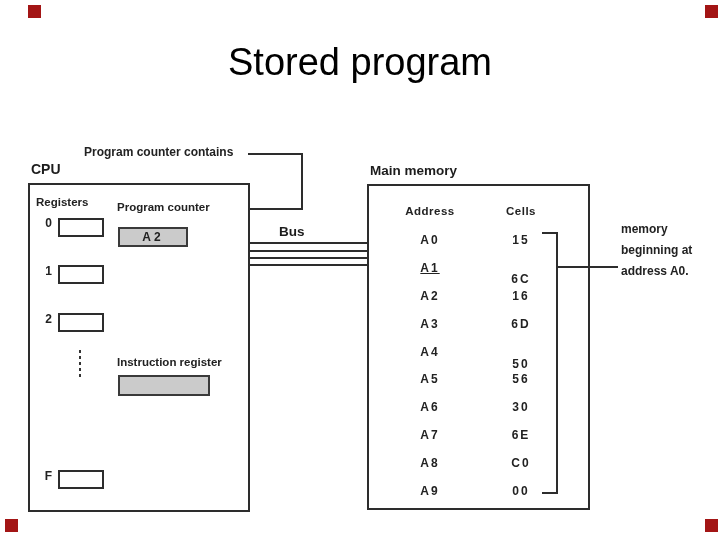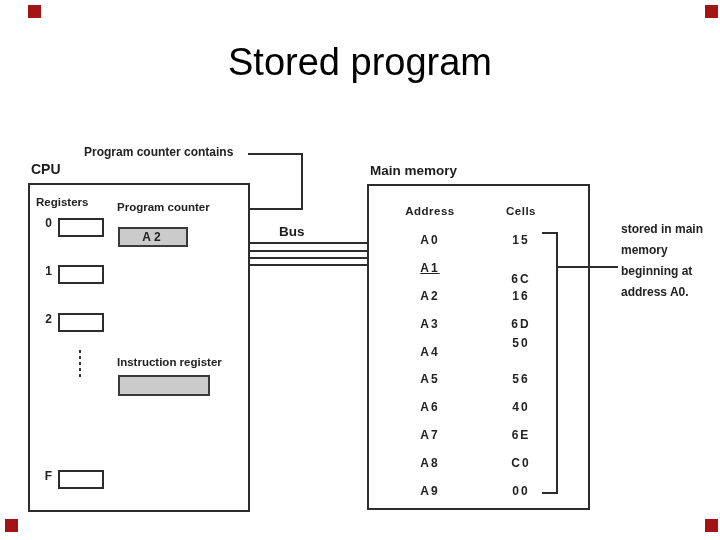--- a/index.html
+++ b/index.html
@@ -100,42 +100,41 @@
   <div class="mem-cell" style="left:395px;top:261px;width:70px;text-decoration:underline;">A1</div>
   <div class="mem-cell" style="left:491px;top:261px;width:60px;margin-top:11px;">6C</div>
 
   <div class="mem-cell" style="left:395px;top:289px;width:70px;">A2</div>
   <div class="mem-cell" style="left:491px;top:289px;width:60px;">16</div>
 
   <div class="mem-cell" style="left:395px;top:317px;width:70px;">A3</div>
   <div class="mem-cell" style="left:491px;top:317px;width:60px;">6D</div>
 
   <div class="mem-cell" style="left:395px;top:345px;width:70px;">A4</div>
-  <div class="mem-cell" style="left:491px;top:336px;width:60px;">50</div>
+  <div class="mem-cell" style="left:491px;top:357px;width:60px;">50</div>
 
   <div class="mem-cell" style="left:395px;top:372px;width:70px;">A5</div>
   <div class="mem-cell" style="left:491px;top:372px;width:60px;">56</div>
 
   <div class="mem-cell" style="left:395px;top:400px;width:70px;">A6</div>
-  <div class="mem-cell" style="left:491px;top:400px;width:60px;">40</div>
+  <div class="mem-cell" style="left:491px;top:400px;width:60px;">30</div>
 
   <div class="mem-cell" style="left:395px;top:428px;width:70px;">A7</div>
   <div class="mem-cell" style="left:491px;top:428px;width:60px;">6E</div>
 
   <div class="mem-cell" style="left:395px;top:456px;width:70px;">A8</div>
   <div class="mem-cell" style="left:491px;top:456px;width:60px;">C0</div>
 
   <div class="mem-cell" style="left:395px;top:484px;width:70px;">A9</div>
   <div class="mem-cell" style="left:491px;top:484px;width:60px;">00</div>
 
   <div class="line" style="left:542px;top:232px;width:16px;height:2px;"></div>
   <div class="line" style="left:556px;top:232px;width:2px;height:262px;"></div>
   <div class="line" style="left:542px;top:492px;width:16px;height:2px;"></div>
   <div class="line" style="left:556px;top:266px;width:62px;height:2px;"></div>
 
   <div class="note" style="left:621px;top:219px;">
-    <div>stored in main</div>
     <div>memory</div>
     <div>beginning at</div>
     <div>address A0.</div>
   </div>
 
 </div>
 
 </body></html>

